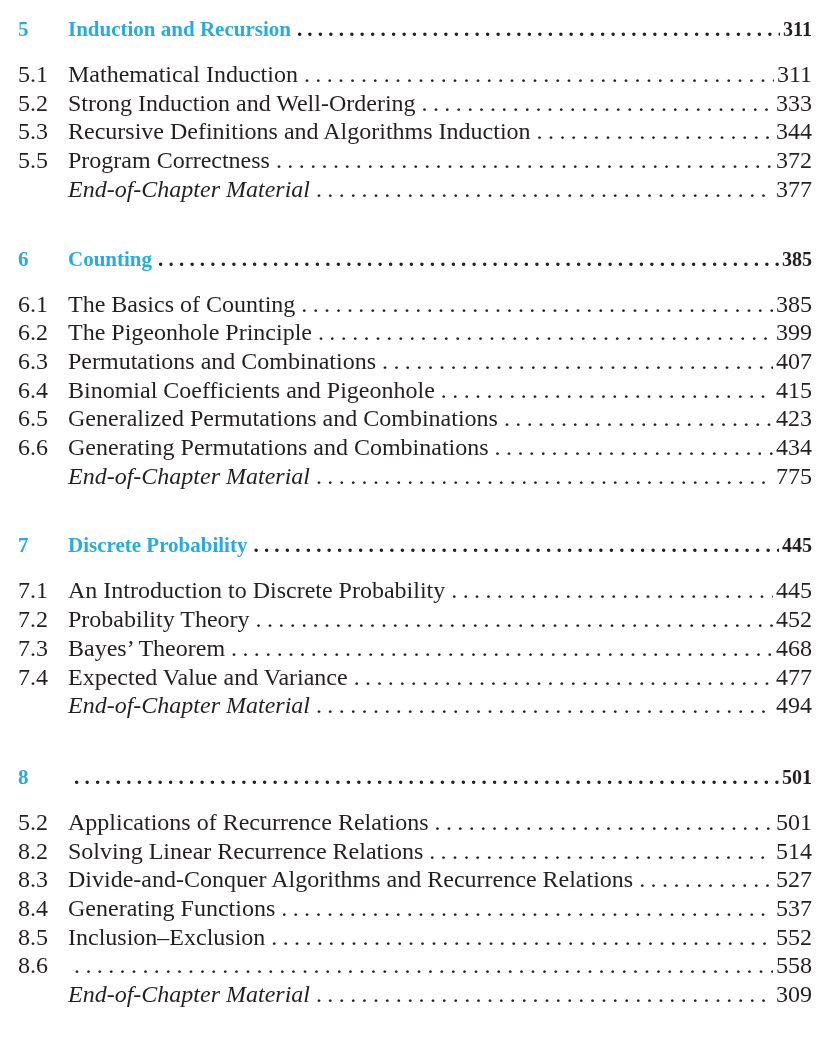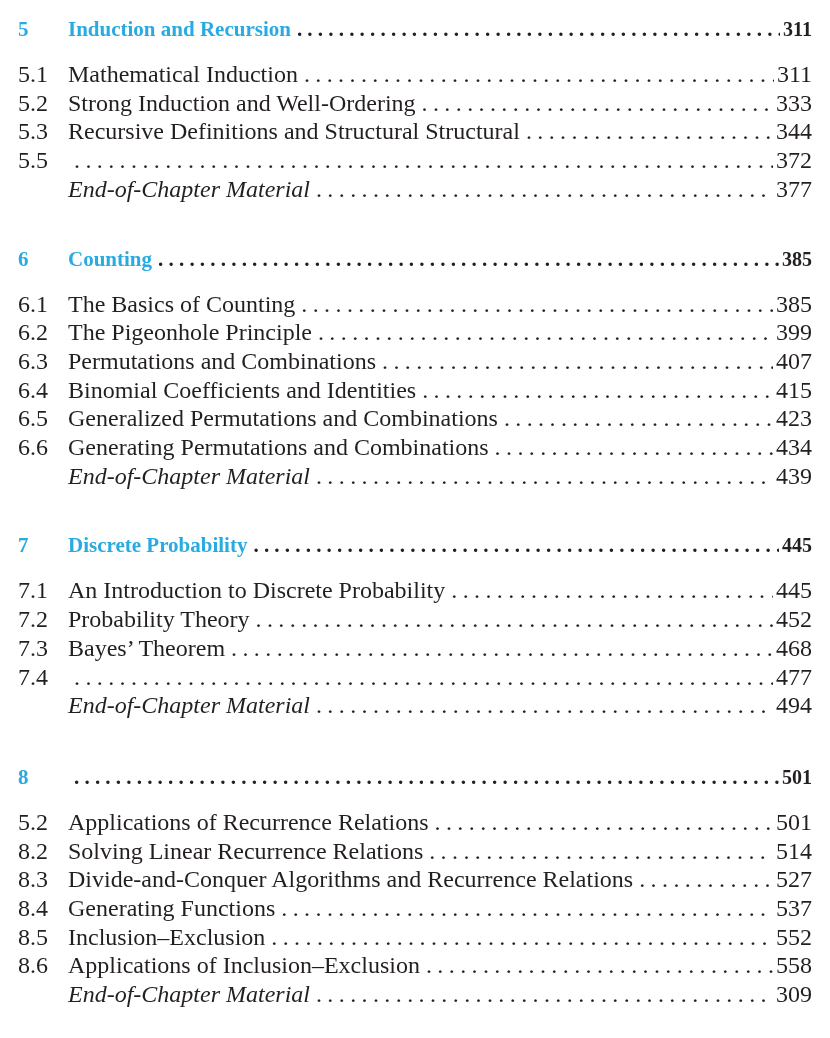--- a/index.html
+++ b/index.html
@@ -98,26 +98,27 @@
       <span class="page">311</span>
     </div>
     <div class="row sec">
       <span class="num">5.2</span>
       <span class="title">Strong Induction and Well-Ordering</span>
       <span class="dots"></span>
       <span class="page">333</span>
     </div>
     <div class="row sec">
       <span class="num">5.3</span>
-      <span class="title">Recursive Definitions and Structural Structural</span>
+      <span class="title">Recursive Definitions and Algorithms Induction</span>
       <span class="dots"></span>
       <span class="page">344</span>
     </div>
     <div class="row sec">
       <span class="num">5.5</span>
+      <span class="title">Program Correctness</span>
       <span class="dots"></span>
       <span class="page">372</span>
     </div>
     <div class="row sec eoc">
       <span class="num"></span>
       <span class="title">End-of-Chapter Material</span>
       <span class="dots"></span>
       <span class="page">377</span>
     </div>
   </div>
@@ -142,41 +143,41 @@
       <span class="page">399</span>
     </div>
     <div class="row sec">
       <span class="num">6.3</span>
       <span class="title">Permutations and Combinations</span>
       <span class="dots"></span>
       <span class="page">407</span>
     </div>
     <div class="row sec">
       <span class="num">6.4</span>
-      <span class="title">Binomial Coefficients and Identities</span>
+      <span class="title">Binomial Coefficients and Pigeonhole</span>
       <span class="dots"></span>
       <span class="page">415</span>
     </div>
     <div class="row sec">
       <span class="num">6.5</span>
       <span class="title">Generalized Permutations and Combinations</span>
       <span class="dots"></span>
       <span class="page">423</span>
     </div>
     <div class="row sec">
       <span class="num">6.6</span>
       <span class="title">Generating Permutations and Combinations</span>
       <span class="dots"></span>
       <span class="page">434</span>
     </div>
     <div class="row sec eoc">
       <span class="num"></span>
       <span class="title">End-of-Chapter Material</span>
       <span class="dots"></span>
-      <span class="page">439</span>
+      <span class="page">775</span>
     </div>
   </div>
 
   <div class="chapter-block gap40">
     <div class="row ch">
       <span class="num">7</span>
       <span class="title">Discrete Probability</span>
       <span class="dots"></span>
       <span class="page">445</span>
     </div>
@@ -193,20 +194,21 @@
       <span class="page">452</span>
     </div>
     <div class="row sec">
       <span class="num">7.3</span>
       <span class="title">Bayes’ Theorem</span>
       <span class="dots"></span>
       <span class="page">468</span>
     </div>
     <div class="row sec">
       <span class="num">7.4</span>
+      <span class="title">Expected Value and Variance</span>
       <span class="dots"></span>
       <span class="page">477</span>
     </div>
     <div class="row sec eoc">
       <span class="num"></span>
       <span class="title">End-of-Chapter Material</span>
       <span class="dots"></span>
       <span class="page">494</span>
     </div>
   </div>
@@ -242,21 +244,20 @@
       <span class="page">537</span>
     </div>
     <div class="row sec">
       <span class="num">8.5</span>
       <span class="title">Inclusion–Exclusion</span>
       <span class="dots"></span>
       <span class="page">552</span>
     </div>
     <div class="row sec">
       <span class="num">8.6</span>
-      <span class="title">Applications of Inclusion–Exclusion</span>
       <span class="dots"></span>
       <span class="page">558</span>
     </div>
     <div class="row sec eoc">
       <span class="num"></span>
       <span class="title">End-of-Chapter Material</span>
       <span class="dots"></span>
       <span class="page">309</span>
     </div>
   </div>

